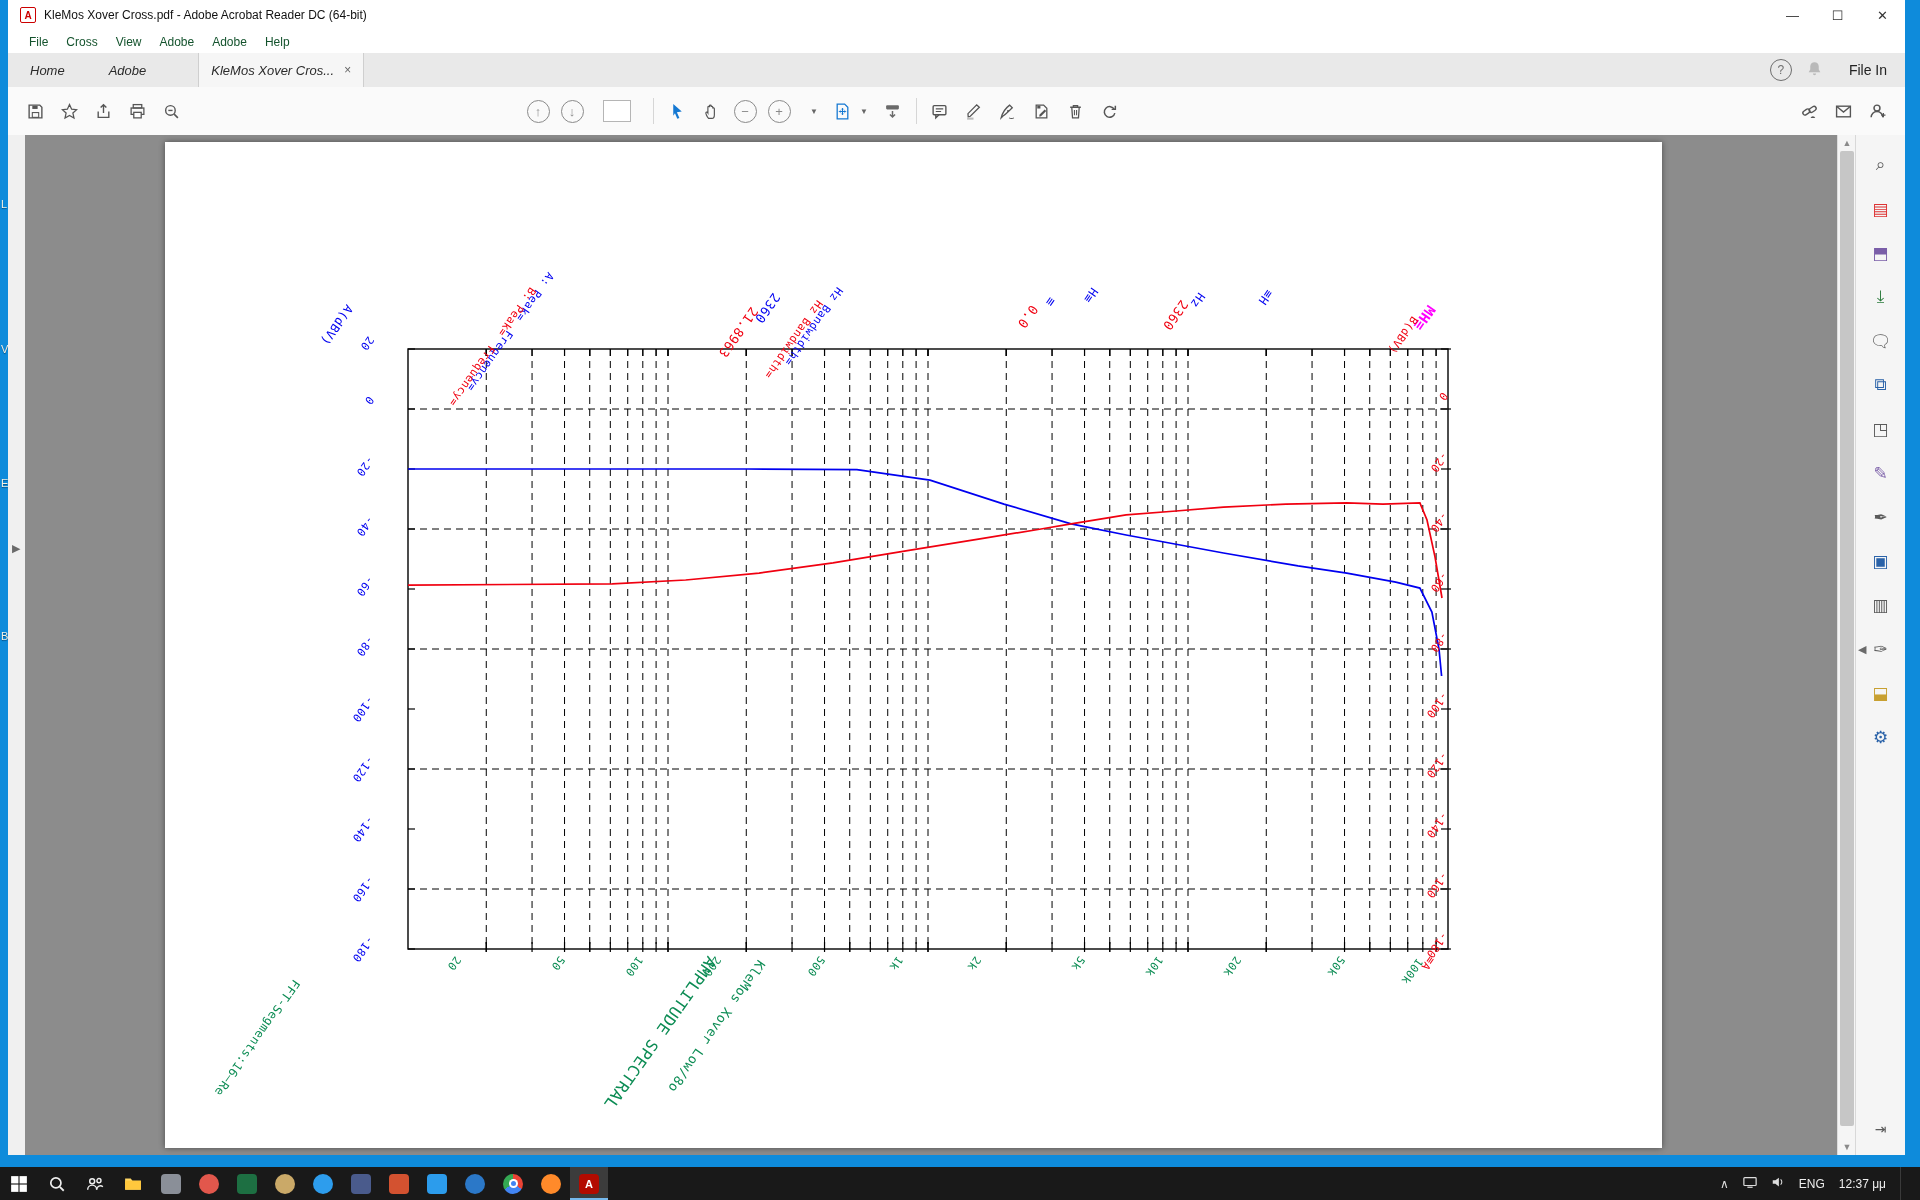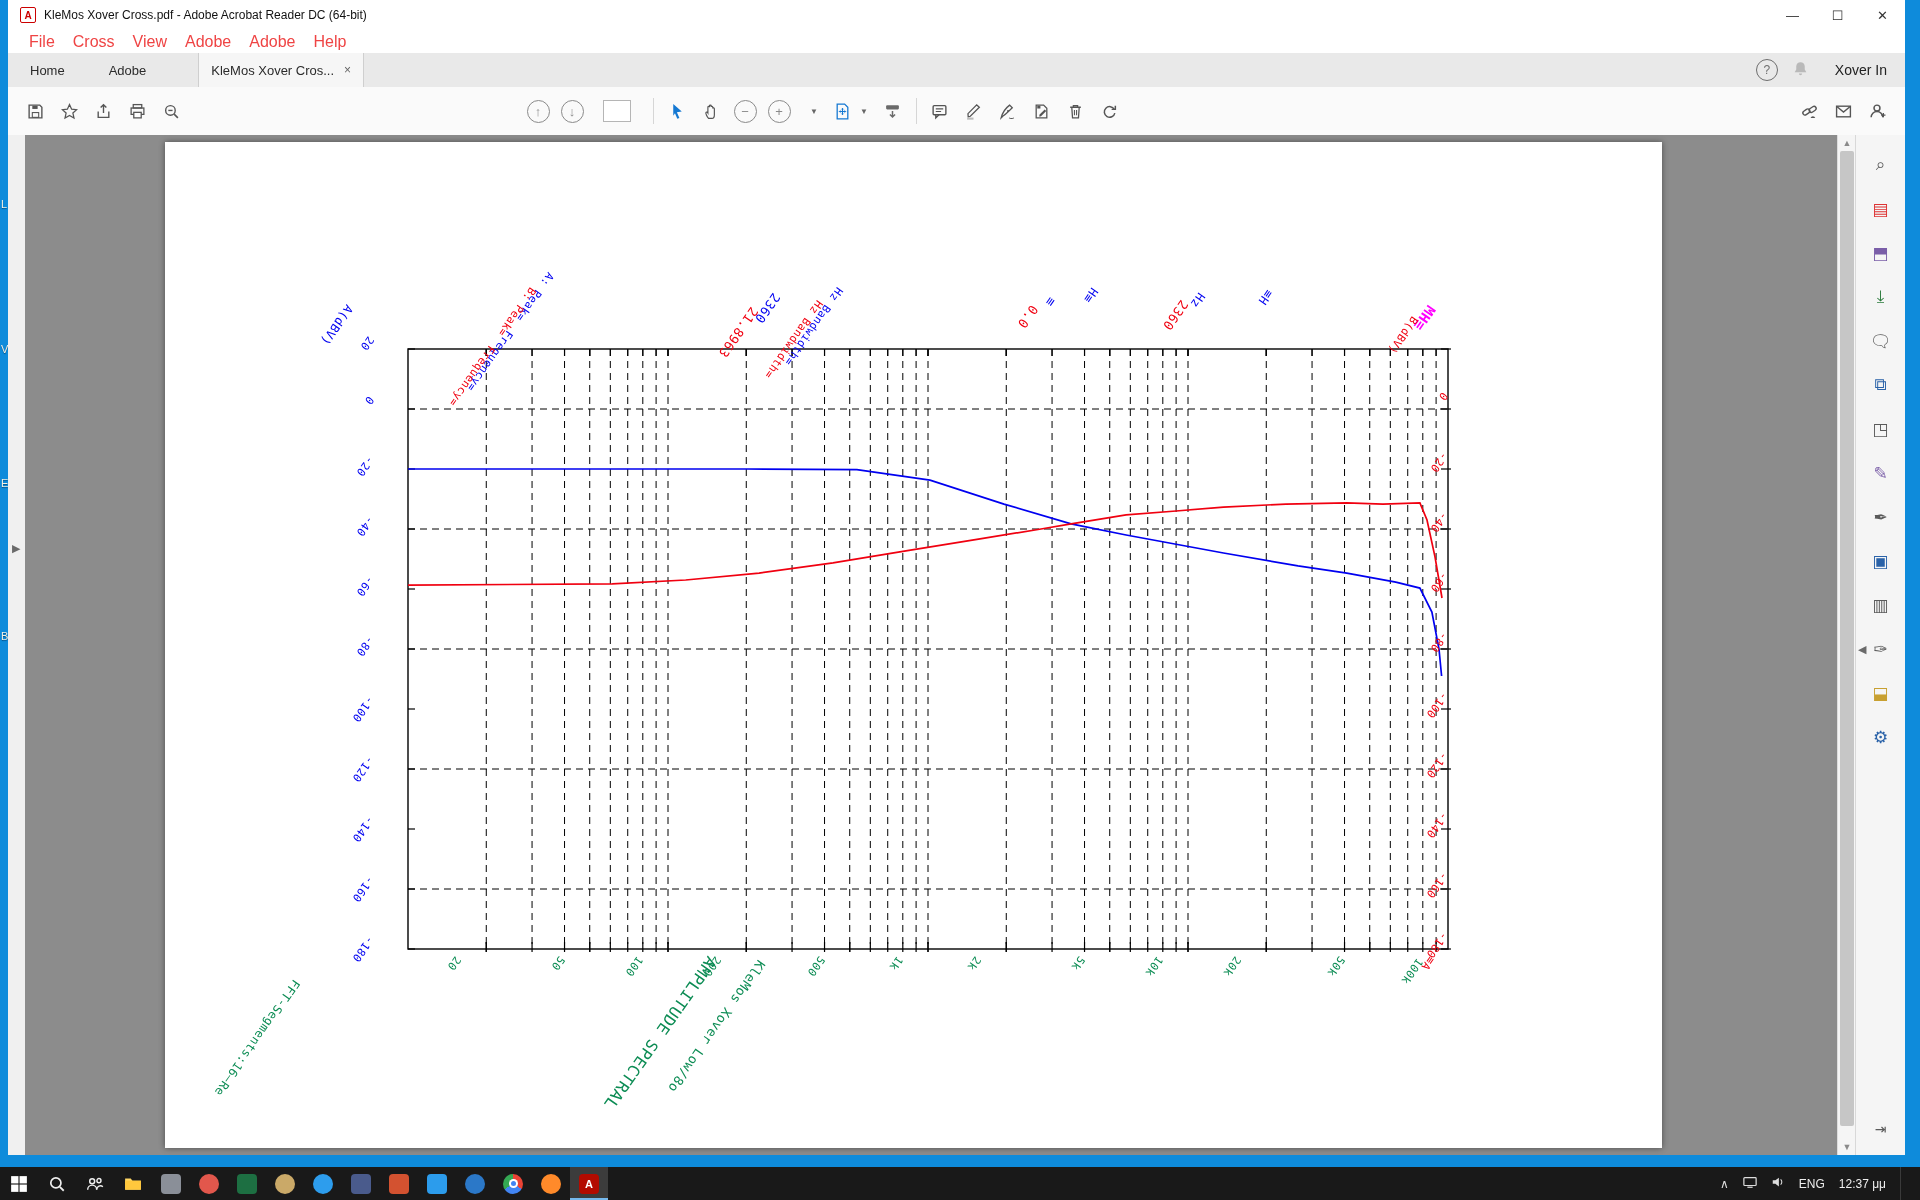--- a/index.html
+++ b/index.html
@@ -6,23 +6,23 @@
   #desktop{position:relative;width:1920px;height:1200px;background:#0e8bdb;overflow:hidden;}
   .frag{position:absolute;left:1px;color:#f4f0e2;font-size:11px;text-shadow:0 1px 1px #05538a;}
   
   #app-window{position:absolute;left:8px;top:0;width:1897px;height:1155px;background:#fff;}
   #title-bar{position:absolute;left:0;top:0;right:0;height:30px;background:#ffffff;display:flex;align-items:center;}
   #title-bar .appico{width:14px;height:14px;margin:0 8px 0 12px;background:#fff;border:1px solid #c00;color:#c00;font-size:10px;font-weight:bold;display:flex;align-items:center;justify-content:center;border-radius:2px;}
   #title-text{font-size:12px;color:#111;}
   #win-controls{margin-left:auto;display:flex;}
   #win-controls div{width:45px;height:30px;display:flex;align-items:center;justify-content:center;font-size:13px;color:#333;}
   #menu-bar{position:absolute;left:0;top:30px;right:0;height:23px;background:#fff;display:flex;align-items:center;padding-left:12px;gap:0;}
-  #menu-bar span{font-size:16px;color:#ef4444;padding:3px 9px;}
+  #menu-bar span{font-size:12px;color:#14532d;padding:3px 9px;}
   #tab-bar{position:absolute;left:0;top:53px;right:0;height:34px;background:#e9e9e9;border-bottom:1px solid #cfcfcf;display:flex;align-items:stretch;}
-  .tab{font-size:13px;color:#2b2b2b;display:flex;align-items:center;padding:0 22px;}
+  .tab{font-size:13px;color:#2b2b2b;display:flex;align-items:center;padding:0 22px;font-style:italic;}
   #doc-tab{background:#f6f6f6;border-left:1px solid #cfcfcf;border-right:1px solid #cfcfcf;margin-left:30px;padding:0 12px;gap:10px;}
   #doc-tab .x{color:#666;font-size:12px;}
   #tab-right{margin-left:auto;display:flex;align-items:center;gap:14px;padding-right:18px;}
   .circle-q{width:20px;height:20px;border:1.5px solid #6e6e6e;border-radius:50%;color:#6e6e6e;font-size:12px;display:flex;align-items:center;justify-content:center;}
   #signin{font-size:14px;color:#222;margin-left:12px;}
   
   #toolbar{position:absolute;left:0;top:87px;right:0;height:48px;background:#fafafa;border-bottom:1px solid #d2d2d2;display:flex;align-items:center;}
   .tbtn{width:34px;height:34px;display:flex;align-items:center;justify-content:center;}
   .tbtn svg{width:17px;height:17px;}
   .tsep{width:1px;height:26px;background:#d6d6d6;margin:0 6px;}
@@ -103,21 +103,21 @@
       <div class="tab" id="doc-tab">
         <span>KleMos Xover Cros...</span>
         <span class="x">×</span>
       </div>
       <div id="tab-right">
         <div class="circle-q">?</div>
         <span><svg width="17" height="17" viewBox="0 0 16 16">
               <path d="M8 2a4 4 0 0 1 4 4v3l1.5 2.5h-11L4 9V6a4 4 0 0 1 4-4z" fill="#b9b9b9"></path>
               <path d="M6.5 12.8a1.5 1.5 0 0 0 3 0z" fill="#b9b9b9"></path>
             </svg></span>
-        <span id="signin">Xover In</span>
+        <span id="signin">File In</span>
       </div>
     </div>
 
     <div id="toolbar">
       <div id="tb-left">
           <div class="tbtn">
             <svg viewBox="0 0 16 16">
               <path d="M2 2h10l2 2v10H2z" fill="none" stroke="#555" stroke-width="1.3"></path>
               <rect x="5" y="9" width="6" height="4.5" fill="none" stroke="#555"></rect>
               <rect x="5" y="2.6" width="5" height="3" fill="#555"></rect>

